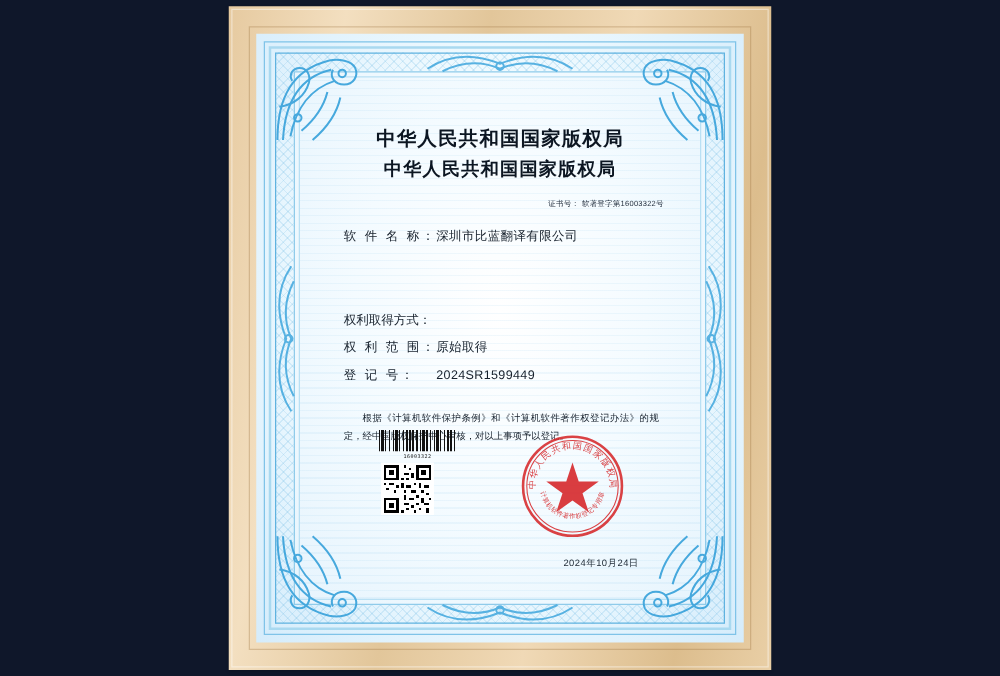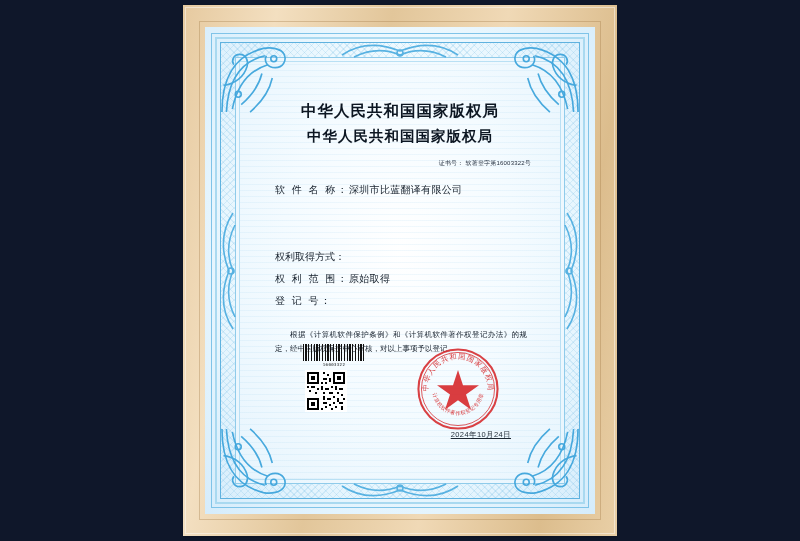--- a/index.html
+++ b/index.html
@@ -273,25 +273,24 @@
     right: 52px;
     top: 10px;
     width: 86px;
     height: 86px;
   }
   .seal svg { display:block; width:100%; height:100%; }
 
   .issue-date {
     position: absolute;
     right: 42px;
-    bottom: 26px;
+    bottom: 10px;
     font-size: 7.5px;
     color: #1b2733;
     letter-spacing: 0.4px;
-    text-decoration: underline;
   }
 </style>
 </head>
 <body>
 
 <div class="stage">
 
   <div class="frame">
     <div class="frame-outer-bevel"></div>
     <div class="frame-inner-bevel"></div>
@@ -415,20 +414,21 @@
             <div class="field-label tight">权利取得方式：</div>
           </div>
 
           <div class="field-row">
             <div class="field-label">权 利 范 围：</div>
             <div class="field-value">原始取得</div>
           </div>
 
           <div class="field-row">
             <div class="field-label">登 记 号：</div>
+            <div class="field-value">2024SR1599449</div>
           </div>
 
         </div>
 
         <div class="statement">根据《计算机软件保护条例》和《计算机软件著作权登记办法》的规定，经中国版权保护中心审核，对以上事项予以登记。</div>
 
         <div class="lower">
 
           <div class="barcode"></div>
           <div class="barcode-num">16003322</div>

